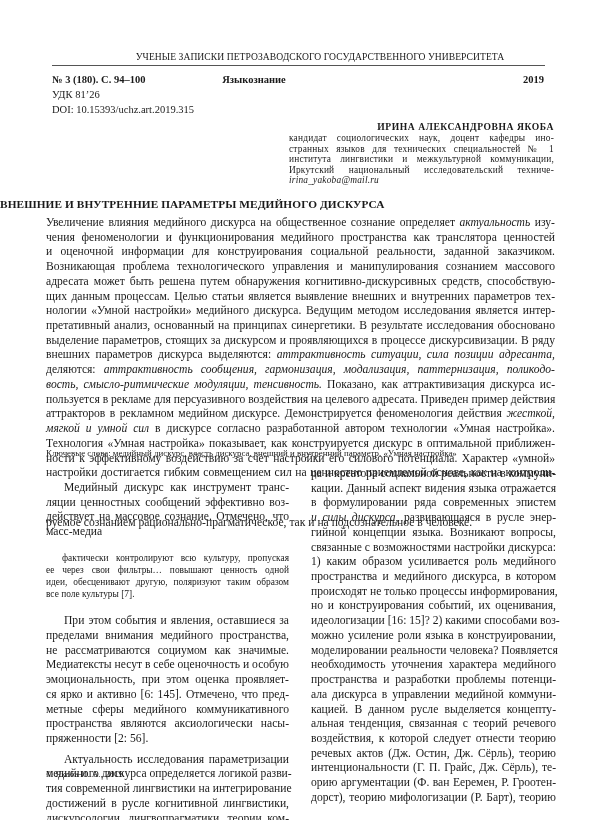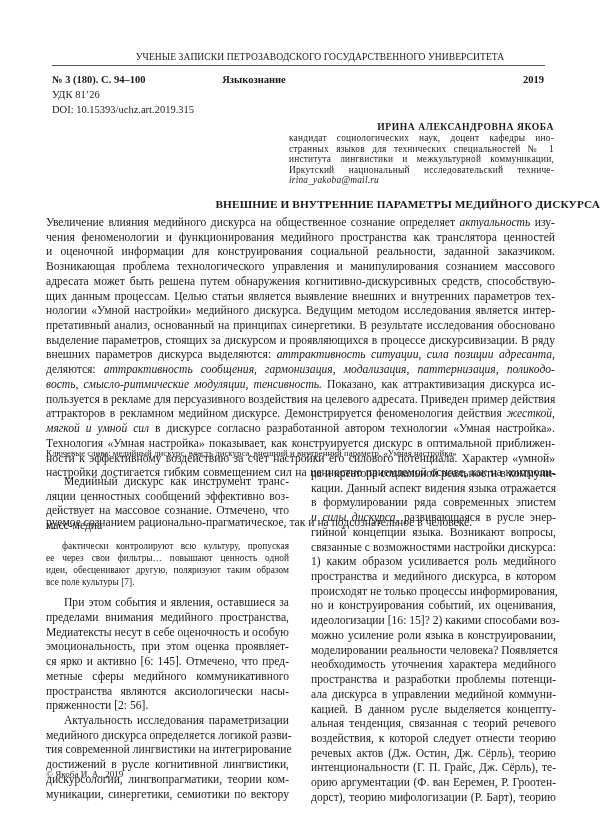--- a/index.html
+++ b/index.html
@@ -23,34 +23,34 @@
     right: 46px; top: 121px; font-size: 9.6px; font-weight: bold; letter-spacing: 0.55px;
   }
   .affil {
     left: 289px; width: 265px; top: 133px; font-size: 9.4px; line-height: 10.6px;
     text-align: justify; letter-spacing: 0.2px;
   }
   .affil .ln { display: block; white-space: nowrap; text-align-last: justify; }
   .affil .ln.last { text-align-last: left; }
   .email { font-style: italic; display: block; }
   .title {
-    left: 0; width: 600px; top: 198px; text-align: right; font-weight: bold; font-size: 11.3px;
+    left: 0; width: 600px; top: 198px; text-align: left; font-weight: bold; font-size: 11.3px;
     letter-spacing: 0.1px;
   }
   .abstract {
     left: 46px; width: 509px; top: 216px; font-size: 11.6px; line-height: 14.72px;
   }
   .abstract .ln { display: block; white-space: nowrap; text-align: justify; text-align-last: justify; }
   .abstract .ln.last { text-align-last: left; margin-top: 35px; }
   .abstract i { font-style: italic; }
   .keywords { left: 46px; top: 448px; font-size: 8.9px; white-space: nowrap; }
   .col { font-size: 11.6px; line-height: 14.72px; }
   .col .ln { display: block; white-space: nowrap; text-align: justify; text-align-last: justify; }
   .col .ln.last { text-align-last: left; }
-  .col .ln.ind { padding-left: 18px; }
+  .col .ln.ind { padding-left: 18px; margin-top: 6px; }
   .col-left { left: 46px; width: 243px; top: 475px; }
   .col-right { left: 311px; width: 245px; top: 467px; }
   .quote { font-size: 9.4px; line-height: 12.1px; }
   .quote .ln.ind { padding-left: 16px; }
   .gap6 { display: block; height: 6px; }
   .gap8 { display: block; height: 8px; }
   .copyright { left: 46px; top: 769px; font-size: 9.1px; }
 </style>
 </head>
 <body>
@@ -109,20 +109,21 @@
   <div class="quote">
     <span class="ln ind">фактически контролируют всю культуру, пропуская</span>
     <span class="ln">ее через свои фильтры… повышают ценность одной</span>
     <span class="ln">идеи, обесценивают другую, поляризуют таким образом</span>
     <span class="ln last">все поле культуры [7].</span>
   </div>
   <span class="gap8"></span>
   <div>
     <span class="ln ind">При этом события и явления, оставшиеся за</span>
     <span class="ln">пределами внимания медийного пространства,</span>
+    <span class="ln">не рассматриваются социумом как значимые.</span>
     <span class="ln">Медиатексты несут в себе оценочность и особую</span>
     <span class="ln">эмоциональность, при этом оценка проявляет-</span>
     <span class="ln">ся ярко и активно [6: 145]. Отмечено, что пред-</span>
     <span class="ln">метные сферы медийного коммуникативного</span>
     <span class="ln">пространства являются аксиологически насы-</span>
     <span class="ln last">пряженности [2: 56].</span>
   </div>
   <div>
     <span class="ln ind">Актуальность исследования параметризации</span>
     <span class="ln">медийного дискурса определяется логикой разви-</span>

